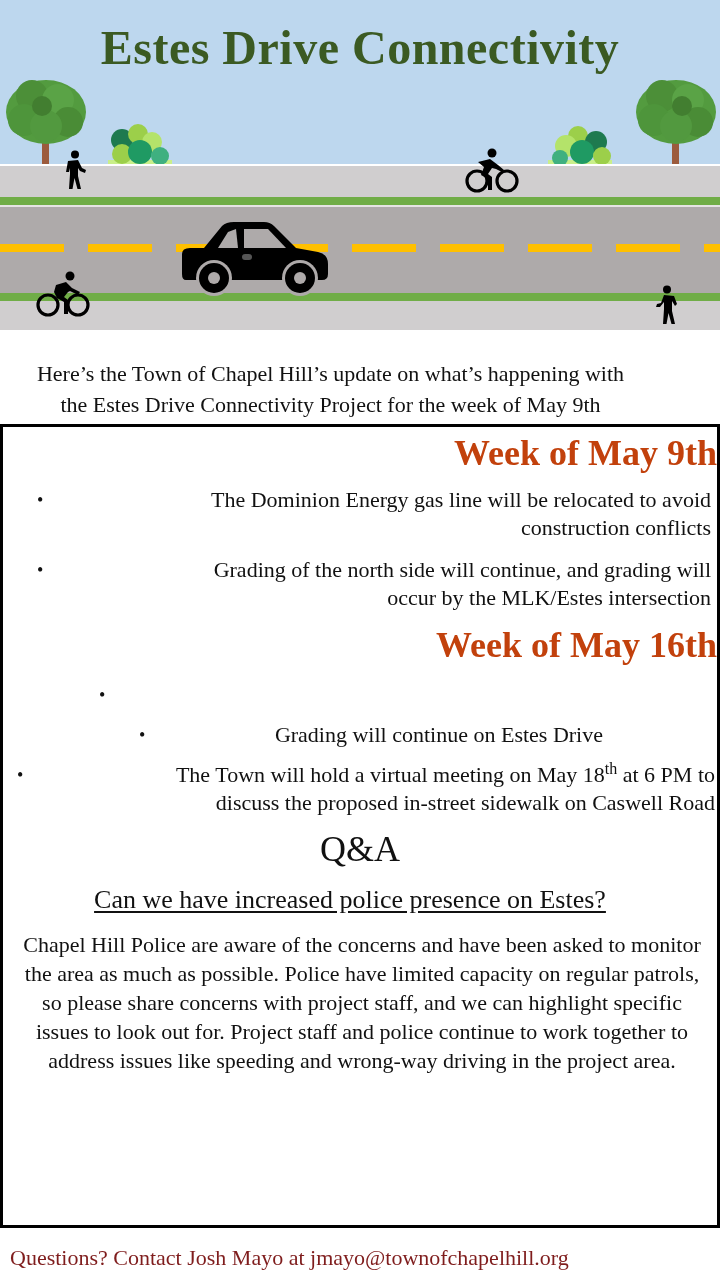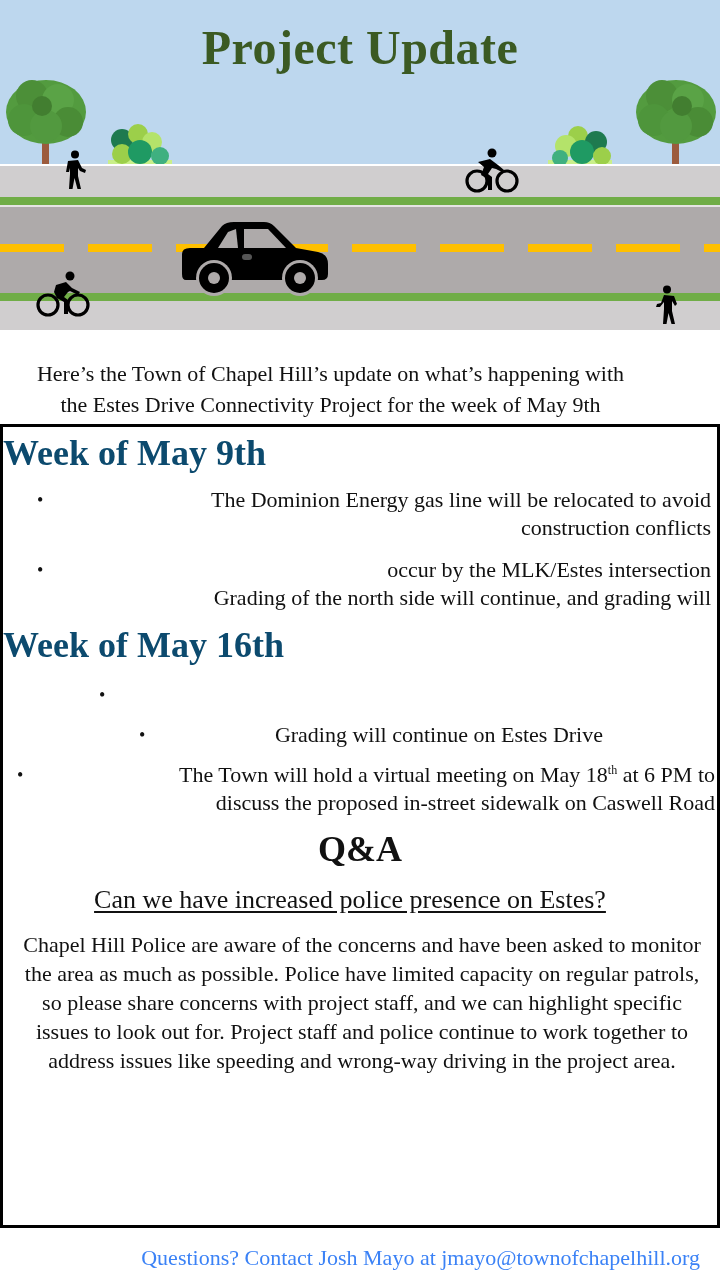--- a/index.html
+++ b/index.html
@@ -33,55 +33,55 @@
     font-size: 22px; line-height: 31px; color: #111;
   }
   .intro b { font-weight: normal; }
 
   
   .content-box {
     position: absolute; left: 0; top: 424px; width: 720px; height: 804px;
     border: 3px solid #000; background: #fff;
   }
   .week-heading {
-    position: absolute; left: 0; width: 714px; text-align: left;
-    font-weight: bold; font-size: 36px; line-height: 44px; color: #0c4a6e;
+    position: absolute; left: 0; width: 714px; text-align: right;
+    font-weight: bold; font-size: 36px; line-height: 44px; color: #c2410c;
   }
   .bullet-row { position: absolute; left: 0; width: 714px; font-size: 22px; line-height: 28px; color: #111; }
   .bullet-dot { position: absolute; font-size: 18px; line-height: 28px; }
   .bullet-text { position: absolute; text-align: right; }
-  sup { font-size: 12px; line-height: 0; vertical-align: super; }
+  sup { font-size: 16px; line-height: 0; vertical-align: super; }
 
   .qa-heading {
     position: absolute; left: 0; top: 400px; width: 714px; text-align: center;
-    font-weight: bold; font-size: 36px; line-height: 44px;
+    font-weight: normal; font-size: 36px; line-height: 44px;
   }
   .qa-question {
     position: absolute; left: 0; top: 456px; width: 694px; text-align: center;
     font-size: 26px; line-height: 34px; text-decoration: underline; text-underline-offset: 3px;
   }
   .qa-answer {
     position: absolute; left: 14px; top: 503px; width: 690px; text-align: center;
     font-size: 22px; line-height: 29px;
   }
 
   
   .footer {
-    position: absolute; left: 0; top: 1243px; width: 700px;
-    font-size: 22px; line-height: 30px; color: #3b82f6; text-align: right;
+    position: absolute; left: 10px; top: 1243px; width: 700px;
+    font-size: 22px; line-height: 30px; color: #7f1d1d;
   }
 </style>
 </head>
 <body>
 
 <div class="banner">
   <div class="sky"></div>
 
   <div class="banner-title">
-    <div>Project Update</div>
+    <div>Estes Drive Connectivity</div>
   </div>
 
   <svg class="icon" style="left:2px;top:74px" width="88" height="92" viewBox="0 0 88 92">
     <rect x="40" y="58" width="7" height="33" fill="#9c5b3d"></rect>
     <ellipse cx="44" cy="38" rx="40" ry="32" fill="#539b3f"></ellipse>
     <circle cx="30" cy="22" r="16" fill="#4c8f38"></circle>
     <circle cx="56" cy="26" r="16" fill="#5aa346"></circle>
     <circle cx="22" cy="46" r="16" fill="#4e953b"></circle>
     <circle cx="66" cy="48" r="15" fill="#4a8c36"></circle>
     <circle cx="44" cy="52" r="16" fill="#52993f"></circle>
@@ -182,22 +182,22 @@
     <span class="bullet-dot" style="left:34px">•</span>
     <div class="bullet-text" style="left:80px;width:628px">
       <div>The Dominion Energy gas line will be relocated to avoid</div>
       <div>construction conflicts</div>
     </div>
   </div>
 
   <div class="bullet-row" style="top:129px;height:56px">
     <span class="bullet-dot" style="left:34px">•</span>
     <div class="bullet-text" style="left:80px;width:628px">
+      <div>Grading of  the north side will continue, and grading will</div>
       <div>occur by the MLK/Estes intersection</div>
-      <div>Grading of  the north side will continue, and grading will</div>
     </div>
   </div>
 
   <div class="week-heading" style="top:196px">Week of  May 16th</div>
 
   <div class="bullet-row" style="top:254px;height:28px">
     <span class="bullet-dot" style="left:96px">•</span>
   </div>
 
   <div class="bullet-row" style="top:294px;height:28px">

